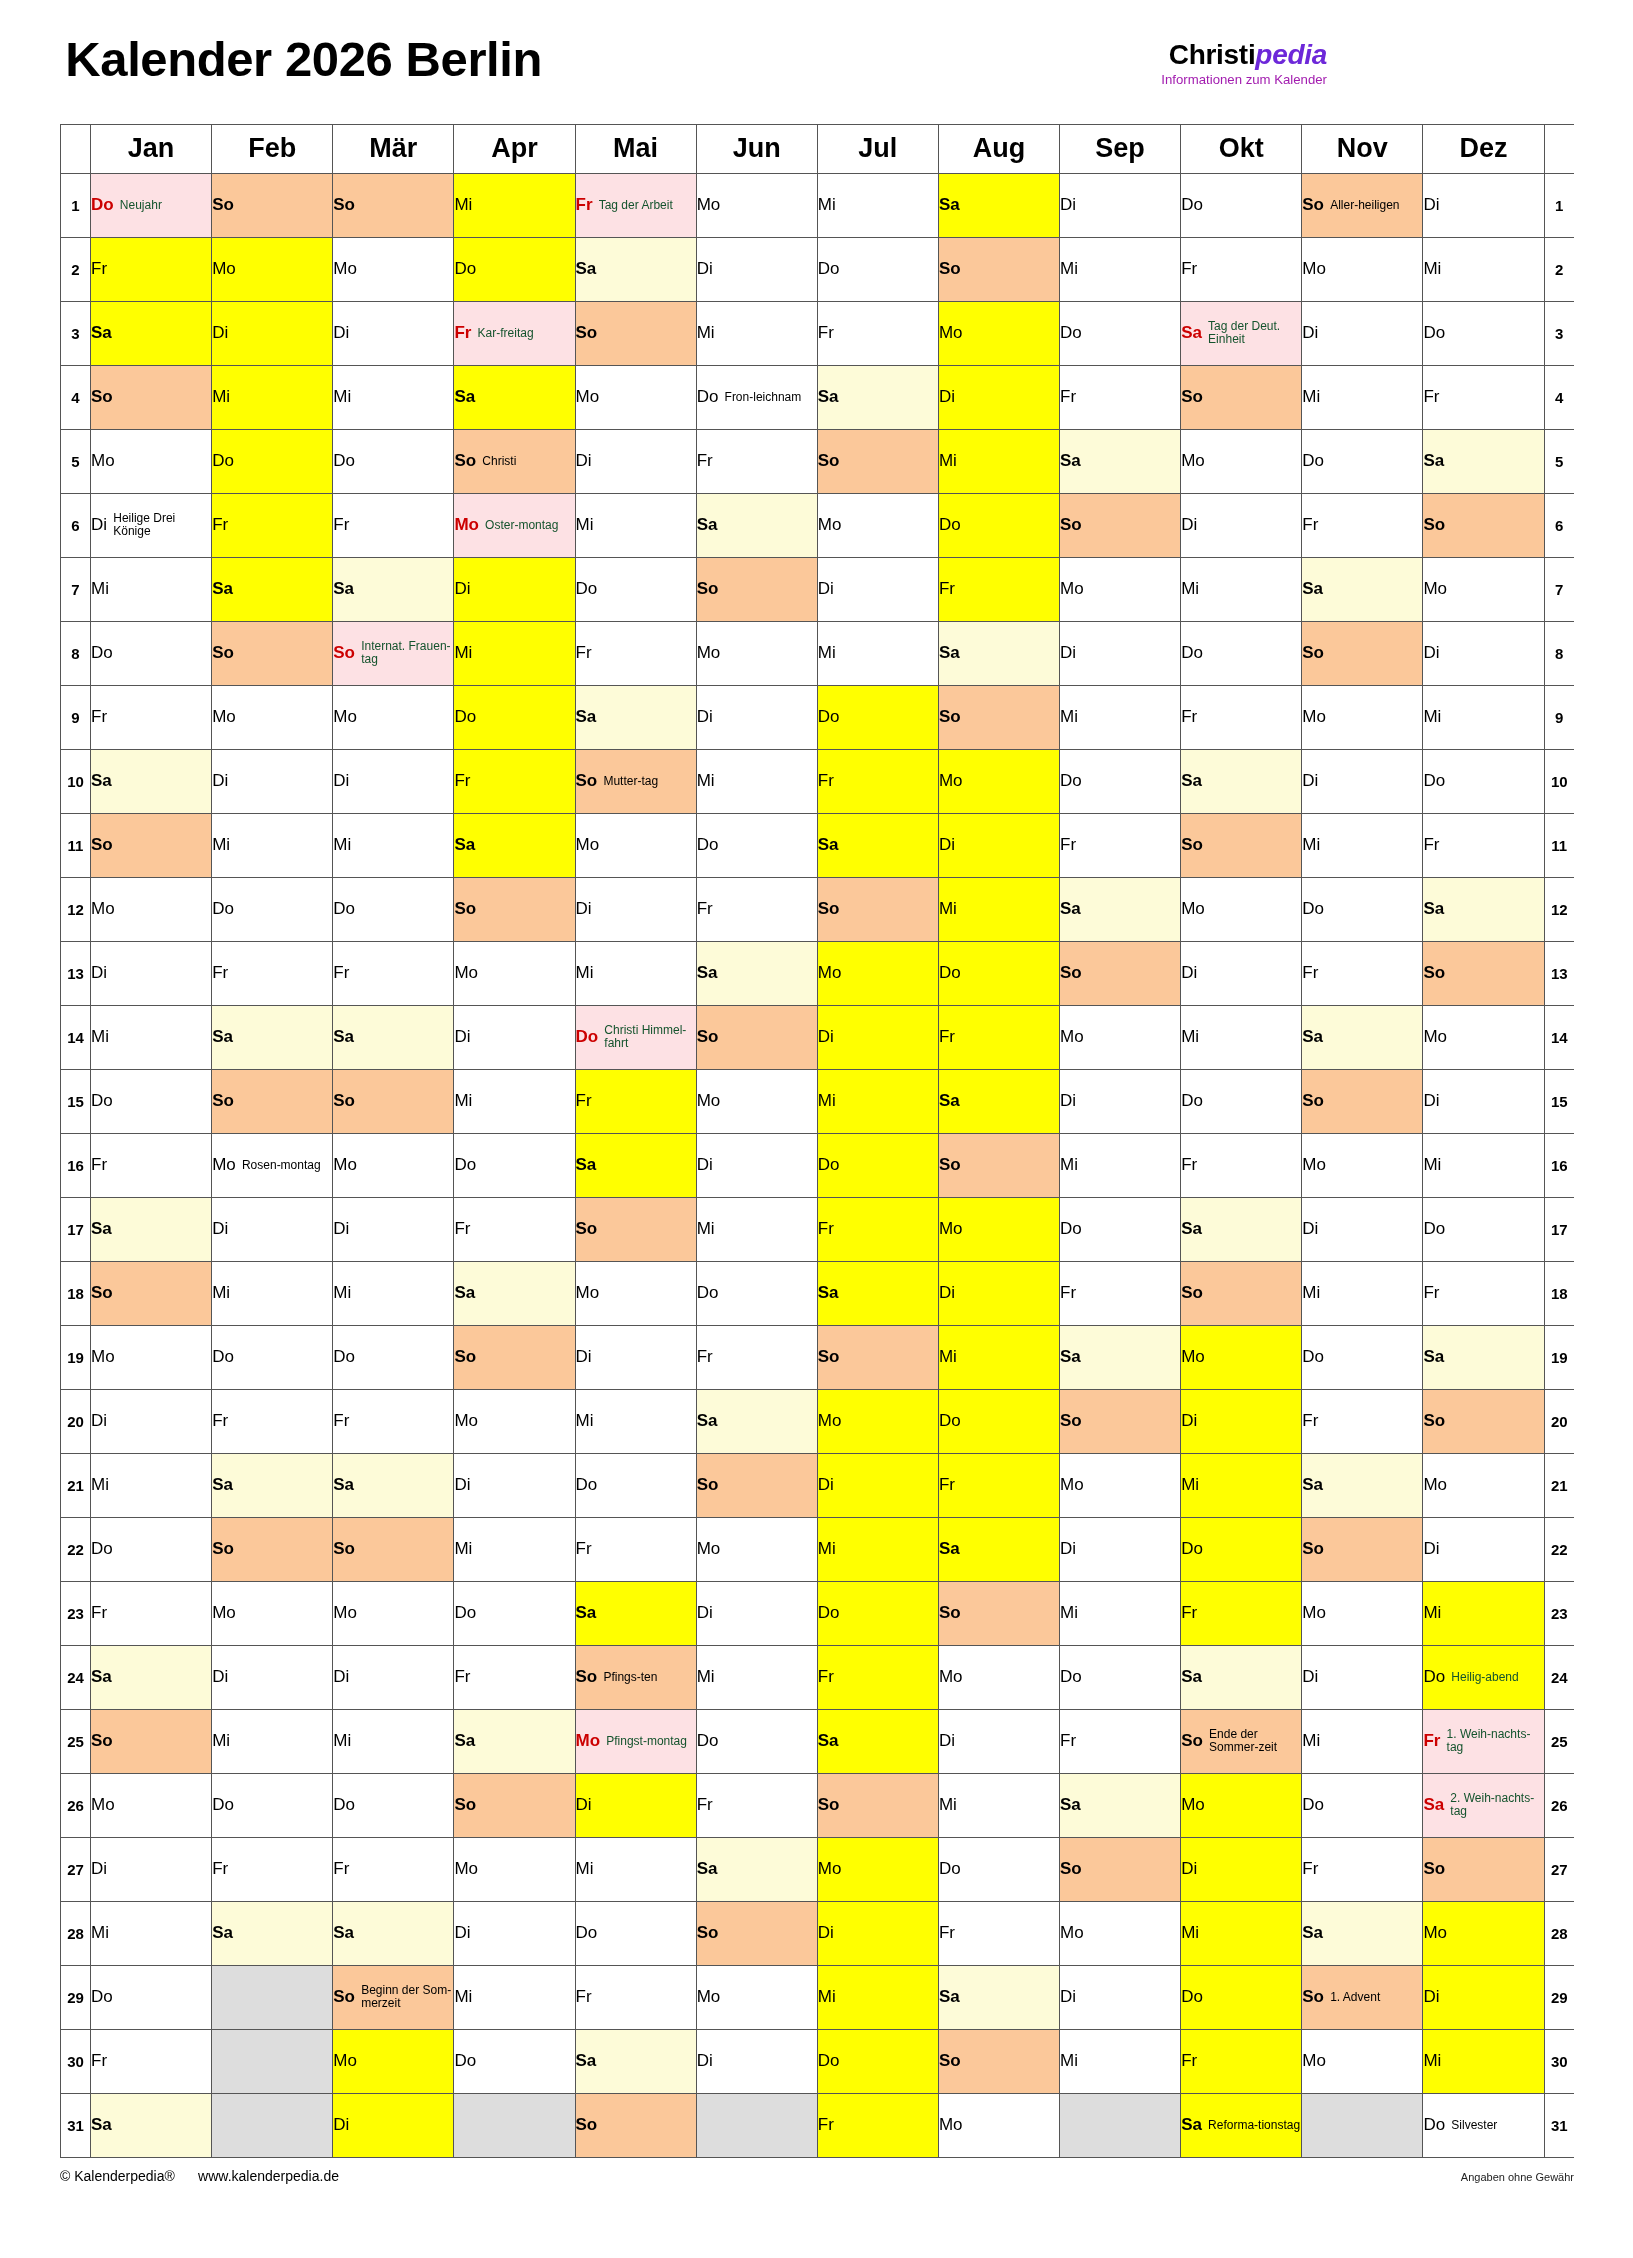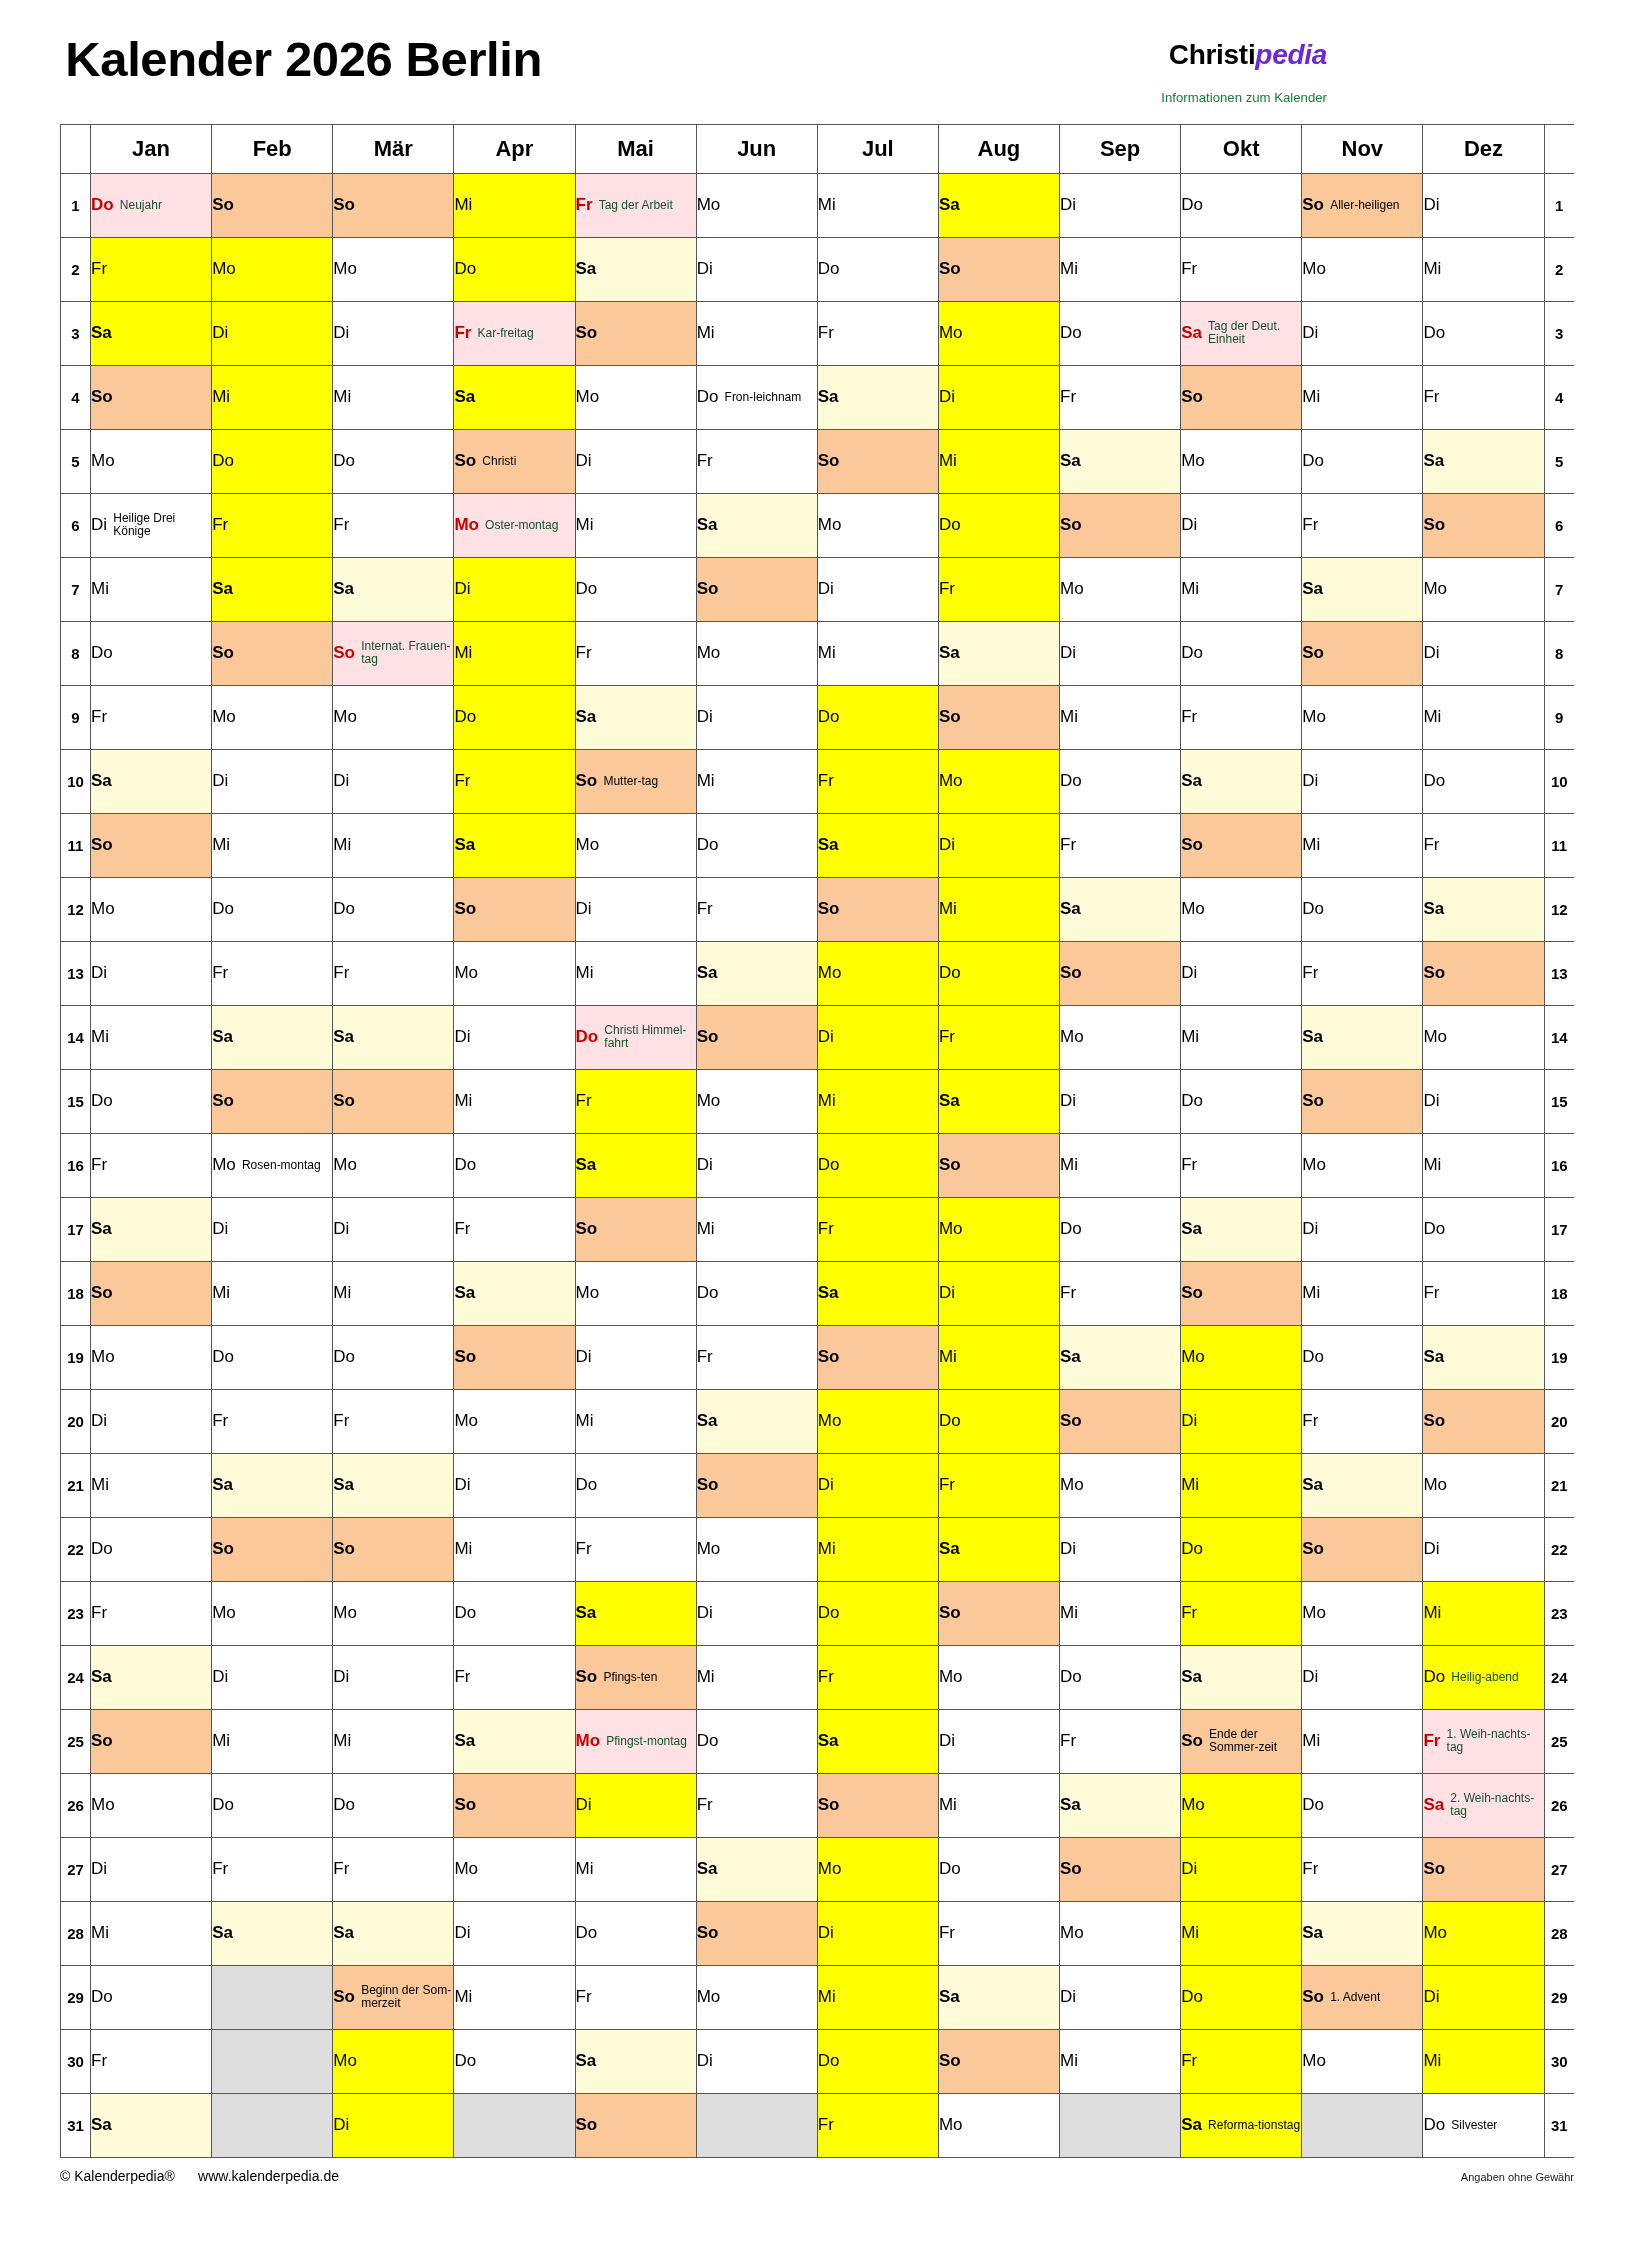--- a/index.html
+++ b/index.html
@@ -33,38 +33,38 @@
   }
   .brand { text-align: right; padding-top: 5.3px; }
   .brand-line1 {
     font-size: 28px;
     font-weight: bold;
     letter-spacing: -0.3px;
   }
   .brand-line1 .red { color: #6d28d9; font-style: italic; }
   .brand-line2 {
     font-size: 13.2px;
-    color: #15803d;
-    margin-top: 19px;
+    color: #a21caf;
+    margin-top: 1px;
   }
   
   table.cal {
     border-collapse: collapse;
     table-layout: fixed;
     width: 1514px;
     margin-top: 8.8px;
   }
   table.cal td, table.cal th {
     border: 0.9px solid #555555;
     padding: 0;
     vertical-align: middle;
   }
   th.monthhead {
     height: 49px;
-    font-size: 22px;
+    font-size: 27px;
     font-weight: bold;
     text-align: center;
     background: #ffffff;
   }
   th.corner {
     width: 30px;
     background: #ffffff;
     border-left: none;
     border-top: none;
     border-bottom: 0.9px solid #555;

